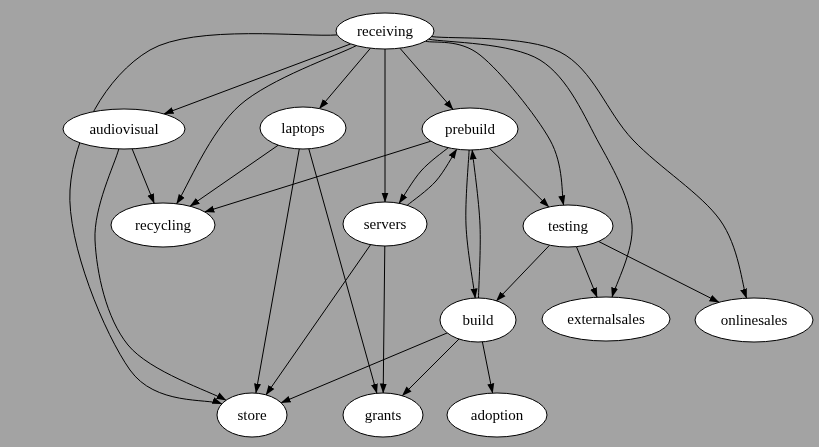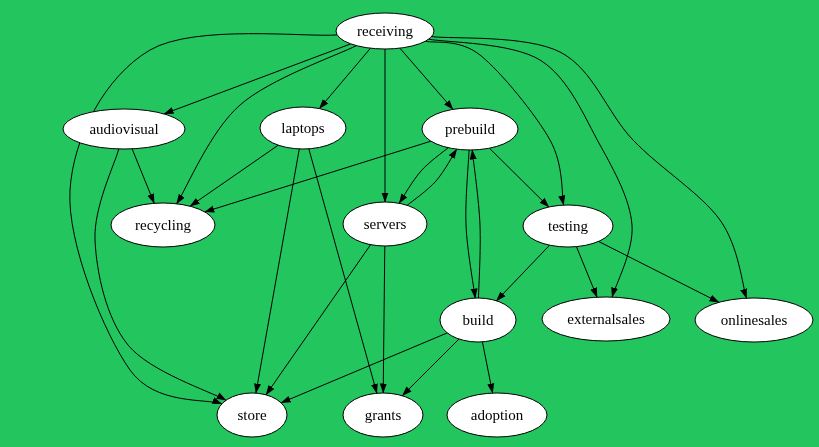--- a/index.html
+++ b/index.html
@@ -5,21 +5,21 @@
   html, body {
     margin: 0;
     padding: 0;
     background: #ffffff;
     font-family: "Liberation Serif", "DejaVu Serif", serif;
   }
   .canvas {
     position: relative;
     width: 819px;
     height: 447px;
-    background: #22c55e;
+    background: #a3a3a3;
     overflow: hidden;
   }
   svg { display: block; }
   .graph-edge {
     fill: none;
     stroke-width: 1;
   }
   .graph-node-ellipse {
     stroke-width: 1;
   }

